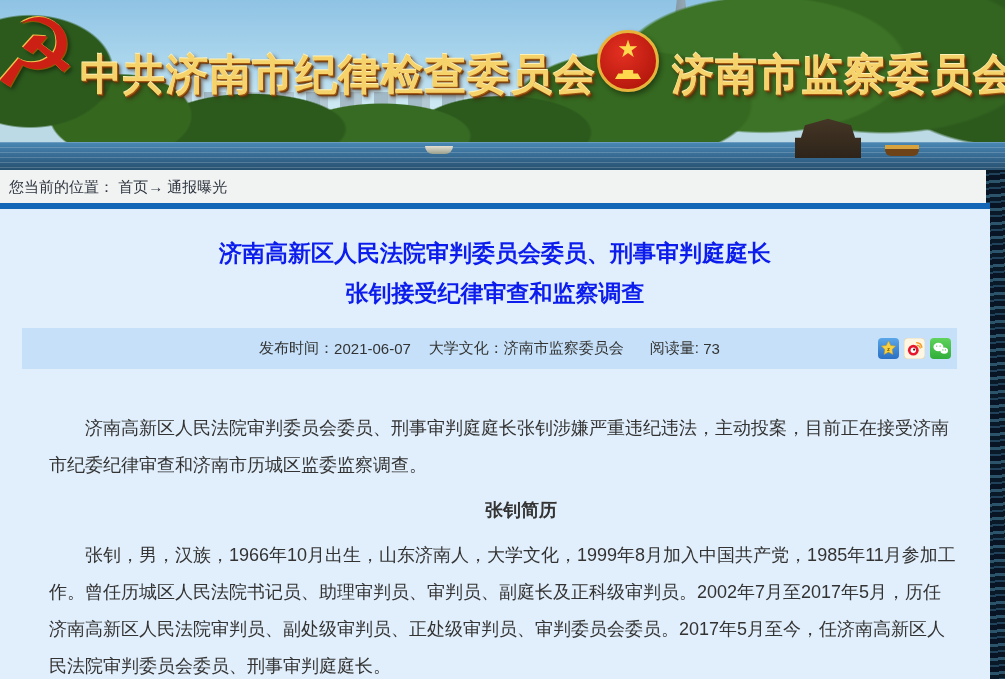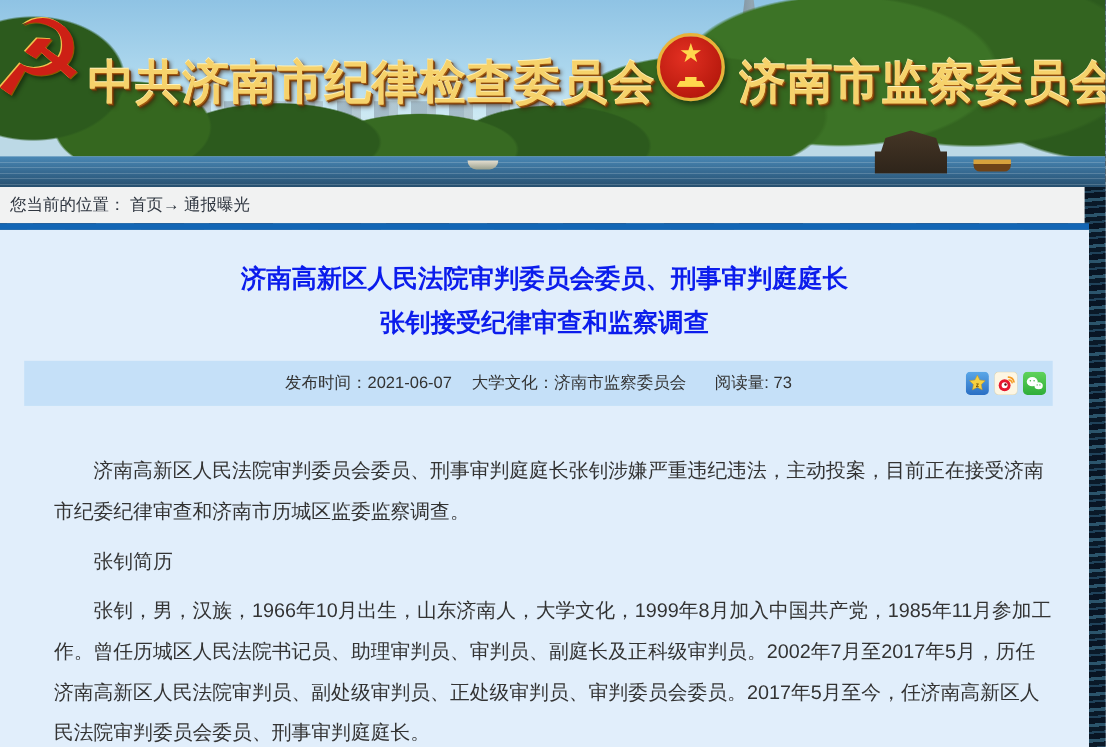--- a/index.html
+++ b/index.html
@@ -80,21 +80,21 @@
     font-size:15px; color:#333; }
   .meta-bar .sep { display:inline-block; width:18px; }
   .meta-bar .vsep { display:inline-block; width:26px; }
   .share-box { position:absolute; right:6px; top:10px; display:flex; gap:5px; }
   .share-btn { width:21px; height:21px; cursor:pointer; }
   .share-btn svg { display:block; }
 
   .article-body { padding:0 33px; font-size:18px; line-height:37px; color:#333; }
   .article-body p { text-indent:2em; margin:0 0 8px 16px; }
   .article-body p.first { margin-top:41px; }
-  .article-body p.heading { font-weight:normal; }
+  .article-body p.heading { font-weight:bold;text-align:center; }
 </style>
 </head>
 <body>
 
 <div class="banner">
   <div class="sky"></div>
   <div class="skyline"></div>
   <div class="tower"></div>
   <div class="trees"></div>
   <div class="water"></div>

